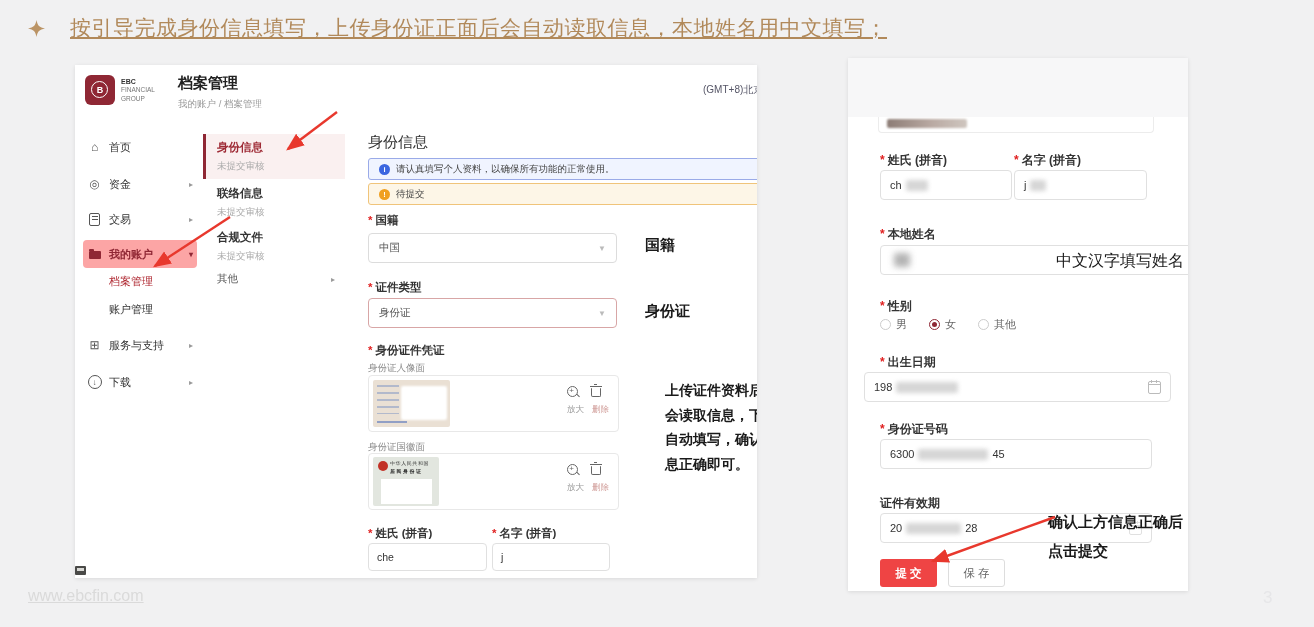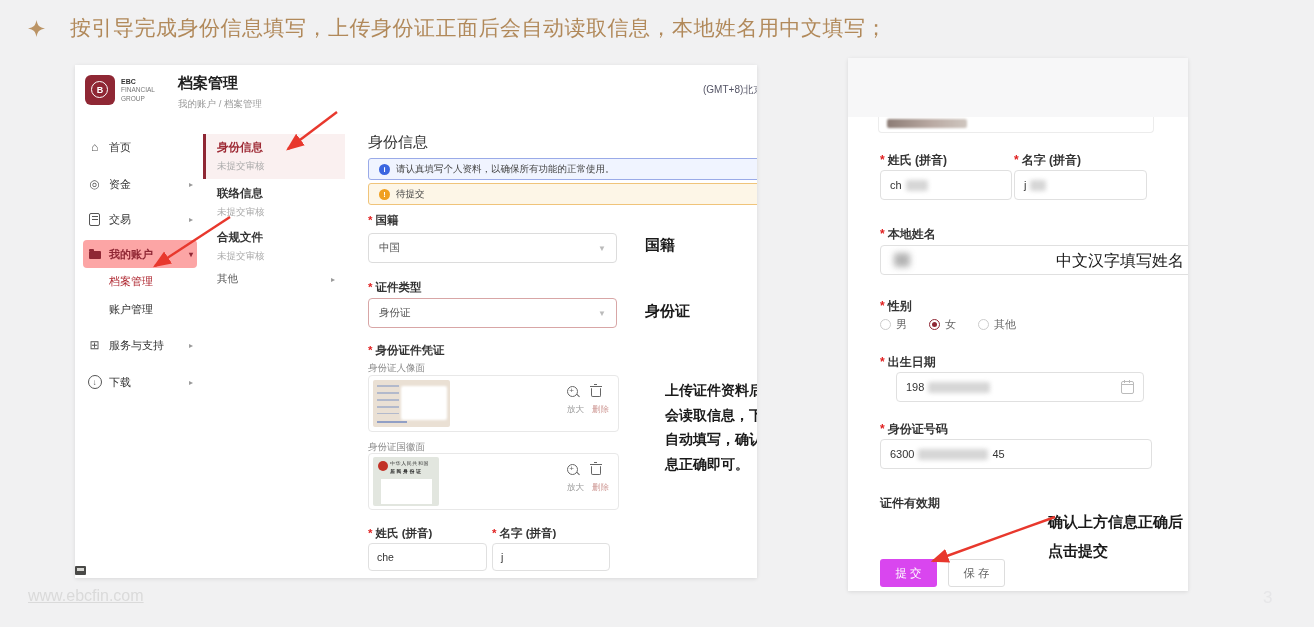--- a/index.html
+++ b/index.html
@@ -1,20 +1,20 @@
 <!DOCTYPE html>
 <html><head>
 <meta charset="utf-8">
 <style>
   html,body{margin:0;padding:0;}
   .slide{position:relative;width:1314px;height:627px;background:#f1f1f2;font-family:"Liberation Sans",sans-serif;overflow:hidden;}
   
   .slide-head{position:absolute;left:28px;top:14px;display:flex;align-items:flex-start;}
   .star-ic{width:17px;height:17px;margin-top:6px;}
-  .slide-title{margin-left:25px;font-size:21px;color:#b1895a;letter-spacing:.5px;}
+  .slide-title{margin-left:25px;font-size:21px;color:#b1895a;letter-spacing:.5px;text-decoration:underline;}
   
   .card{position:absolute;background:#fff;box-shadow:0 1px 4px rgba(0,0,0,.10);overflow:hidden;}
   .left-card{left:75px;top:65px;width:682px;height:513px;}
   .right-card{left:848px;top:58px;width:340px;height:533px;}
   
   .app-header{position:absolute;left:0;top:0;right:0;height:55px;border-bottom:1px solid #f2f2f2;background:#fff;}
   .logo{position:absolute;left:10px;top:10px;display:flex;}
   .logo-mark{width:30px;height:30px;background:#8f2734;border-radius:6px;position:relative;}
   .logo-ring{position:absolute;left:6px;top:6px;width:15px;height:15px;border:1.5px solid #fff;border-radius:50%;}
   .logo-b{position:absolute;left:0;top:0;right:0;bottom:0;display:flex;align-items:center;justify-content:center;color:#fff;font-size:9px;font-weight:bold;}
@@ -100,21 +100,21 @@
   .radio-row{position:absolute;left:32px;display:flex;gap:22px;align-items:center;font-size:11px;color:#666;}
   .radio{display:flex;align-items:center;gap:5px;cursor:pointer;}
   .rb{width:11px;height:11px;border:1px solid #ccc;border-radius:50%;background:#fff;box-sizing:border-box;position:relative;}
   .rb.checked{border-color:#8f2734;}
   .rb.checked::after{content:"";position:absolute;left:2px;top:2px;width:5px;height:5px;border-radius:50%;background:#8f2734;}
   .ic-cal{width:11px;height:11px;border:1px solid #bbb;border-radius:2px;position:relative;margin-left:auto;}
   .ic-cal::before{content:"";position:absolute;top:2.5px;left:0;right:0;height:1px;background:#bbb;}
   .ic-cal::after{content:"";position:absolute;top:-2px;left:2px;width:1px;height:3px;background:#bbb;box-shadow:5px 0 0 #bbb;}
   .ic-cal.faint{opacity:.45;}
   .btn{position:absolute;height:28px;width:57px;border-radius:3px;display:flex;align-items:center;justify-content:center;font-size:11.5px;cursor:pointer;box-sizing:border-box;}
-  .btn-submit{background:#d946ef;color:#fff;}
+  .btn-submit{background:#ef4444;color:#fff;font-weight:bold;}
   .btn-save{background:#fff;border:1px solid #ddd;color:#666;}
   .submit-note{position:absolute;left:200px;font-size:15px;font-weight:bold;color:#1a1a1a;white-space:nowrap;}
   .ln-anno{position:absolute;right:7px;top:5px;font-size:16px;color:#1a1a1a;}
   
   .footer-link{position:absolute;left:28px;top:587px;font-size:16px;color:#dadada;text-decoration:underline;cursor:pointer;}
   .page-num{position:absolute;left:1263px;top:588px;font-size:17px;color:#e6e6e8;}
   .chat-widget{position:absolute;left:0;bottom:3px;width:11px;height:9px;background:#4a4a48;border-radius:1px;}
   .chat-widget::before{content:"";position:absolute;left:2px;top:2px;width:7px;height:3px;background:#d8d8d4;}
   .arrows{position:absolute;left:0;top:0;width:1314px;height:627px;pointer-events:none;z-index:60;}
 </style>
@@ -349,37 +349,43 @@
       </span>
       <span class="radio">
         <span class="rb"></span>
         <span>其他</span>
       </span>
     </div>
 
     <div class="r-label" style="top:296px">
       <span class="req">*</span><span>出生日期</span>
     </div>
-    <div class="r-input" style="left:48px;top:314px;width:248px">
+    <div class="r-input" style="left:16px;top:314px;width:307px">
       <span>198</span>
       <span class="blob" style="width:62px"></span>
       <span class="ic-cal"></span>
     </div>
 
     <div class="r-label" style="top:363px">
       <span class="req">*</span><span>身份证号码</span>
     </div>
     <div class="r-input" style="left:32px;top:381px;width:272px">
       <span>6300</span>
       <span class="blob" style="width:70px"></span>
       <span style="margin-left:4px">45</span>
     </div>
 
     <div class="r-label" style="top:437px">
       <span>证件有效期</span>
+    </div>
+    <div class="r-input" style="left:32px;top:455px;width:272px">
+      <span>20</span>
+      <span class="blob" style="width:55px"></span>
+      <span style="margin-left:4px">28</span>
+      <span class="ic-cal faint"></span>
     </div>
 
     <div class="btn btn-submit" style="left:32px;top:501px">提 交</div>
     <div class="btn btn-save" style="left:100px;top:501px">保 存</div>
 
     <div class="submit-note" style="top:455px">确认上方信息正确后</div>
     <div class="submit-note" style="top:484px">点击提交</div>
   </div>
 
   <svg class="arrows">

